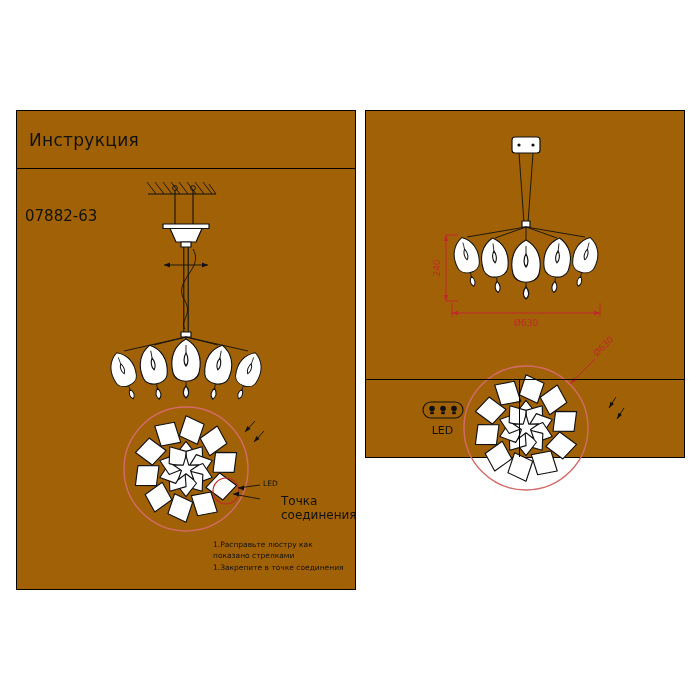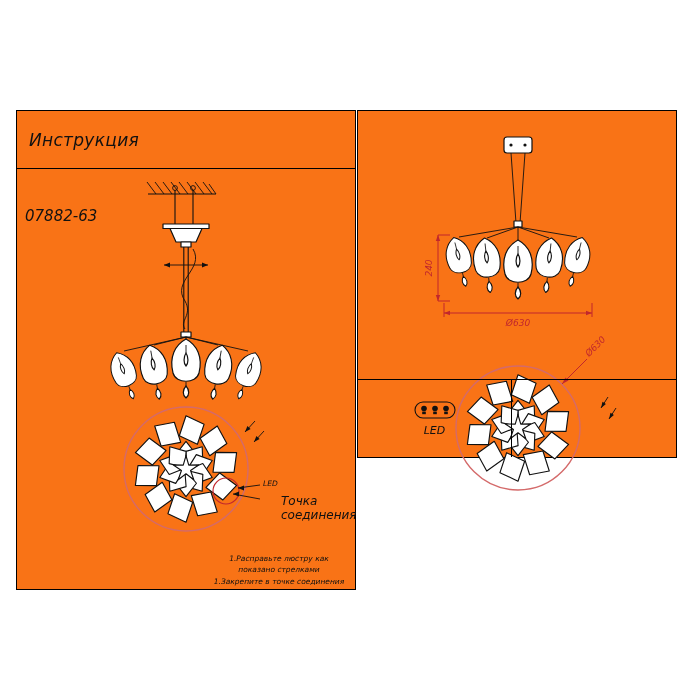--- a/index.html
+++ b/index.html
@@ -1,40 +1,40 @@
 <!DOCTYPE html>
 <html style="--dimension-red: #c1272d; --circle-red: #d46a6a;"><head>
 <meta charset="utf-8">
 <style>
   html,body{margin:0;padding:0;}
   body{
     width:700px;height:700px;background:#fff;position:relative;
     font-family:"DejaVu Sans", sans-serif;color:#111;overflow:hidden;
   }
-  .panel{position:absolute;border:1.5px solid #000;background:#f97316;box-sizing:border-box;font-style:italic;}
+  .panel{position:absolute;border:1.5px solid #000;background:#a16207;box-sizing:border-box;}
   #left-panel{left:16px;top:110px;width:340px;height:480px;}
-  #right-panel{left:357px;top:110px;width:320px;height:348px;}
+  #right-panel{left:365px;top:110px;width:320px;height:348px;}
   .title-strip{
     height:58px;border-bottom:1.5px solid #000;display:flex;align-items:center;
     padding-left:12px;font-size:17px;letter-spacing:.3px;box-sizing:border-box;
   }
   .model-no{position:absolute;left:8px;top:96px;font-size:15px;}
   .abs{position:absolute;}
   svg{display:block;}
   svg .ln{stroke:#111;fill:none;stroke-width:1.1;}
   svg .wf{fill:#fff;stroke:#111;stroke-width:1.2;stroke-linejoin:round;}
   svg .bf{fill:#111;stroke:none;}
   svg .thin{stroke-width:.9;}
   .redline{stroke:var(--dimension-red);fill:none;stroke-width:1;}
   .redfill{fill:var(--dimension-red);stroke:none;}
   .redtext{fill:var(--dimension-red);font-family:"DejaVu Sans",sans-serif;}
   .circ{stroke:var(--circle-red);fill:none;stroke-width:1.4;}
   .circ-hl{stroke:var(--dimension-red);fill:none;stroke-width:1.2;}
   .callout{position:absolute;font-size:7.5px;line-height:1.2;}
-  .instructions{position:absolute;left:196px;top:442px;width:132px;font-size:7.5px;line-height:1.5;text-align:center;}
+  .instructions{position:absolute;left:196px;top:428px;width:132px;font-size:7.5px;line-height:1.5;}
   .instructions div{white-space:normal;}
   .spec-row{
     position:absolute;left:0;right:0;bottom:0;height:78px;border-top:1.5px solid #000;
     display:flex;box-sizing:border-box;
   }
   .spec-cell-led{
     width:154px;border-right:1.5px solid #000;box-sizing:border-box;
     display:flex;flex-direction:column;align-items:center;justify-content:center;gap:4px;
   }
   .spec-cell-power{flex:1;display:flex;align-items:center;justify-content:center;font-size:12.5px;}

